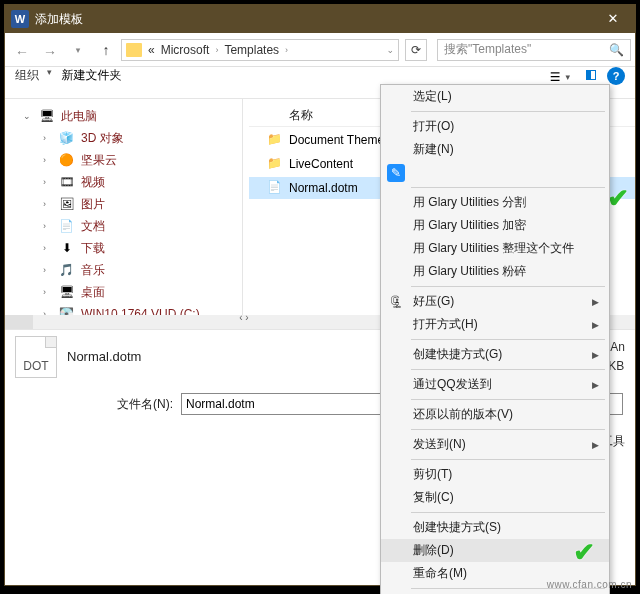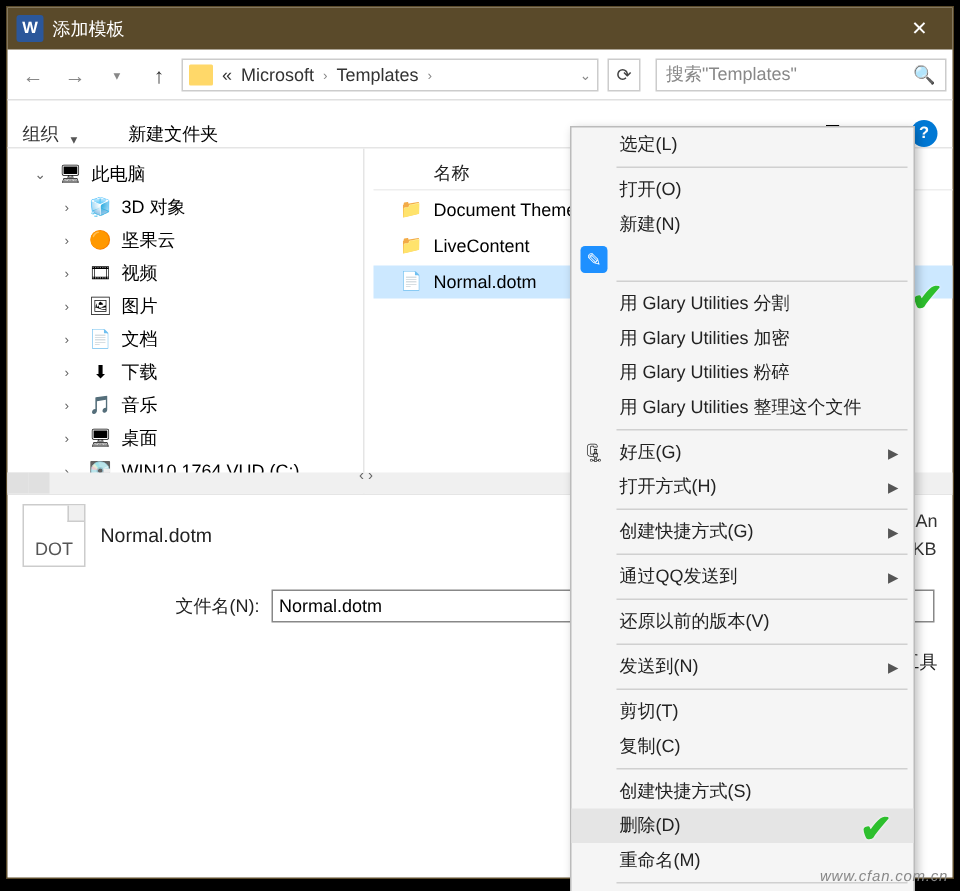--- a/index.html
+++ b/index.html
@@ -11,33 +11,33 @@
 .titlebar .close{width:44px;height:28px;margin-right:-6px;display:flex;align-items:center;justify-content:center;font-family:"Segoe UI Symbol";font-size:13px}
 .navbar{height:34px;border-bottom:1px solid #e0e0e0;display:flex;align-items:center;padding:0 4px;gap:2px}
 .navbtn{width:26px;height:26px;display:flex;align-items:center;justify-content:center;color:#888;font-size:14px}
 .navbtn.active{color:#333}
 .addrbar{flex:1;height:22px;border:1px solid #ccc;display:flex;align-items:center;padding:0 4px;gap:6px;color:#333}
 .addrbar .folder{width:16px;height:14px;background:#ffd869;border-radius:1px;position:relative}
 .addrbar .chev{color:#888;font-size:9px}
 .refresh{width:22px;height:22px;border:1px solid #ccc;display:flex;align-items:center;justify-content:center;margin-left:4px;color:#444}
 .searchbox{width:194px;height:22px;border:1px solid #ccc;margin-left:8px;display:flex;align-items:center;padding:0 6px;color:#888}
 .searchbox span:last-child{margin-left:auto;color:#666}
-.toolbar{height:32px;border-bottom:1px solid #e5e5e5;display:flex;align-items:flex-end;padding:0 10px;gap:6px}
+.toolbar{height:32px;border-bottom:1px solid #e5e5e5;display:flex;align-items:flex-start;padding:0 10px;gap:6px}
 .toolbar .org{color:#333}
 .toolbar .dd{color:#555;font-size:9px;margin-left:2px}
 .toolbar .spacer{flex:1}
 .toolbar .viewbtn{display:flex;align-items:center;gap:3px;padding:2px 4px;border:1px solid transparent}
 .toolbar .help{width:18px;height:18px;border-radius:50%;background:#0078d4;color:#fff;display:flex;align-items:center;justify-content:center;font-weight:bold;font-size:11px}
 .main{display:flex;height:230px;position:relative}
 .sidebar{width:238px;border-right:1px solid #e5e5e5;overflow:hidden;padding-top:6px}
 .tree-item{height:22px;display:flex;align-items:center;padding-left:18px;gap:6px}
 .tree-item.child{padding-left:38px}
 .tree-item .exp{width:10px;color:#666;font-size:9px}
 .tree-item .ico{width:16px;height:16px;display:flex;align-items:center;justify-content:center}
-.tree-item .lbl{color:#000000}
+.tree-item .lbl{color:#7f1d1d}
 .content{flex:1;padding:6px 0 0 6px}
 .content .hdr{height:22px;display:flex;align-items:center;padding-left:40px;color:#222;border-bottom:1px solid #eee}
 .file-row{height:22px;display:flex;align-items:center;padding-left:18px;gap:6px;margin-top:2px;position:relative}
 .file-row.selected{background:#cce8ff}
 .file-row .fico{width:16px;height:16px}
 .splitter{position:absolute;left:232px;top:0;bottom:0;width:14px;display:flex;align-items:flex-end;justify-content:center;color:#666;font-size:10px;padding-bottom:6px}
 .detail{border-top:1px solid #e5e5e5;height:54px;display:flex;align-items:center;padding:6px 10px;gap:10px;overflow:hidden}
 .detail .doticon{width:42px;height:42px;border:1px solid #ccc;display:flex;align-items:flex-end;justify-content:center;color:#555;font-size:9px;padding-bottom:4px;position:relative;background:#fff}
 .detail .doticon::before{content:"";position:absolute;top:0;right:0;width:10px;height:10px;border-left:1px solid #ccc;border-bottom:1px solid #ccc;background:#f0f0f0}
 .detail .info .name{color:#222;font-size:13px}
@@ -52,21 +52,21 @@
 .ctxmenu{position:absolute;left:380px;top:84px;width:230px;background:#f5f5f5;border:1px solid #bbb;box-shadow:2px 2px 6px rgba(0,0,0,.25)}
 .ctx-item{height:23px;display:flex;align-items:center;padding:0 10px 0 32px;position:relative;color:#222}
 .ctx-item .sub{margin-left:auto;font-size:9px;color:#555}
 .ctx-item.highlight{background:#e5e5e5}
 .ctx-item.bold{font-weight:normal}
 .ctx-sep{height:1px;background:#d0d0d0;margin:3px 4px 3px 30px}
 .ctx-item .cicon{position:absolute;left:6px;width:18px;height:18px;display:flex;align-items:center;justify-content:center;border-radius:3px}
 .check{position:absolute;color:#2dbf2d;font-size:26px;font-weight:bold;text-shadow:0 0 2px #fff}
 .scrollbar{position:absolute;bottom:0;left:0;right:0;height:14px;background:#f0f0f0;display:flex;align-items:center}
 .scrollbar::before,.scrollbar::after{content:"";width:14px;height:14px;background:#e0e0e0}
-.watermark{position:absolute;right:8px;bottom:4px;color:#888;font-size:10px;font-style:italic;letter-spacing:.5px}
+.watermark{position:absolute;right:8px;bottom:4px;color:#888;font-size:10px;letter-spacing:.5px}
 </style>
 </head>
 <body>
 
 <div class="window">
   <div class="titlebar">
     <div class="word-icon">W</div>
     <div class="title">添加模板</div>
     <div class="close">✕</div>
   </div>
@@ -88,21 +88,21 @@
     <div class="refresh">⟳</div>
     <div class="searchbox">
       <span>搜索"Templates"</span>
       <span>🔍</span>
     </div>
   </div>
 
   <div class="toolbar">
     <span class="org">组织</span>
     <span class="dd">▾</span>
-    <span style="margin-left:28px">新建文件夹</span>
+    <span style="margin-left:4px">新建文件夹</span>
     <div class="spacer"></div>
     <div class="viewbtn">
         <span>☰</span>
         <span class="dd">▾</span>
       </div>
     <div class="viewbtn">
         <span style="width:10px;height:10px;border:1px solid #0078d4;background:linear-gradient(to right,#0078d4 50%,#fff 50%)"></span>
       </div>
     <div class="help">?</div>
   </div>
@@ -207,22 +207,22 @@
   <div class="ctx-item bold">选定(L)</div>
   <div class="ctx-sep"></div>
   <div class="ctx-item">打开(O)</div>
   <div class="ctx-item">新建(N)</div>
   <div class="ctx-item">
       <span class="cicon" style="background:#1e90ff;color:#fff">✎</span>
     </div>
   <div class="ctx-sep"></div>
   <div class="ctx-item">用 Glary Utilities 分割</div>
   <div class="ctx-item">用 Glary Utilities 加密</div>
+  <div class="ctx-item">用 Glary Utilities 整理这个文件</div>
   <div class="ctx-item">用 Glary Utilities 粉碎</div>
-  <div class="ctx-item">用 Glary Utilities 整理这个文件</div>
   <div class="ctx-sep"></div>
   <div class="ctx-item">
       <span class="cicon">🗜</span>
       <span>好压(G)</span>
       <span class="sub">▶</span>
     </div>
   <div class="ctx-item">
       <span>打开方式(H)</span>
       <span class="sub">▶</span>
     </div>

